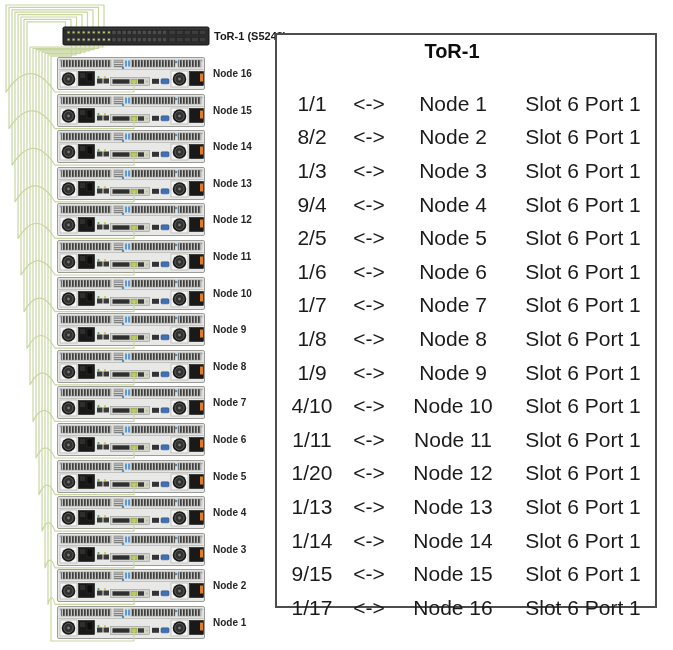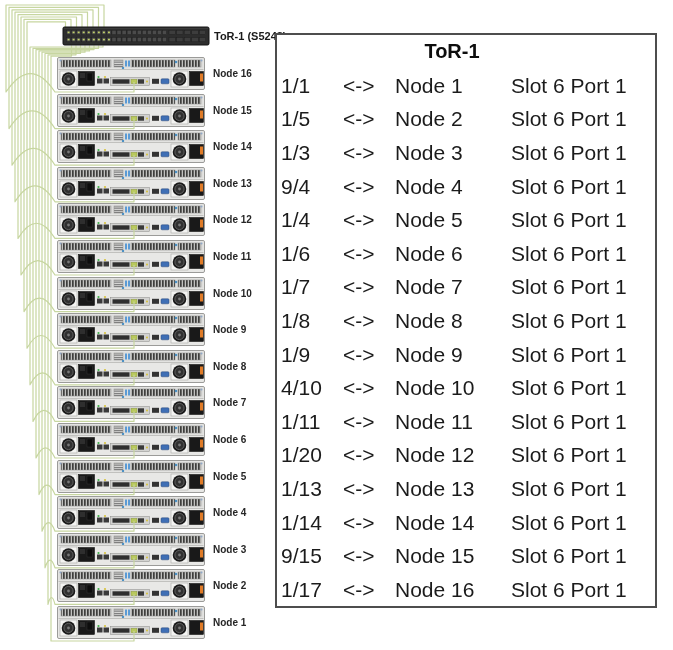--- a/index.html
+++ b/index.html
@@ -16,21 +16,21 @@
               font-size:10px;font-weight:bold;color:#262626;white-space:nowrap;}
 
   .switch-label{position:absolute;left:214px;top:27px;height:18px;line-height:18px;
                 font-size:11px;font-weight:bold;color:#1a1a1a;z-index:2;white-space:nowrap;}
 
   
   .map-table{position:absolute;left:275px;top:33px;width:382px;height:575px;
              box-sizing:border-box;border:2px solid #4d4d4d;background:#fff;z-index:4;}
   .map-title{margin-top:5px;text-align:center;padding-right:28px;
              font-size:20px;font-weight:bold;color:#0d0d0d;}
-  .map-rows{margin-top:6px;}
+  .map-rows{margin-top:24px;text-align:center;}
   .trow{display:grid;grid-template-columns:62px 52px 116px auto;height:33.6px;
         align-items:center;padding-left:4px;font-size:21px;color:#1b1b1b;white-space:nowrap;}
 </style>
 </head>
 <body>
 
 <svg width="0" height="0" style="position:absolute" aria-hidden="true">
   <defs>
     <pattern id="ventp" width="3" height="7" patternUnits="userSpaceOnUse">
       <rect width="3" height="7" fill="#c2c2c0"></rect>
@@ -301,42 +301,42 @@
     <div class="map-rows">
 
         <div class="trow">
           <span>1/1</span>
           <span>&lt;-&gt;</span>
           <span>Node 1</span>
           <span>Slot 6 Port 1</span>
         </div>
 
         <div class="trow">
-          <span>1/5</span>
+          <span>8/2</span>
           <span>&lt;-&gt;</span>
           <span>Node 2</span>
           <span>Slot 6 Port 1</span>
         </div>
 
         <div class="trow">
           <span>1/3</span>
           <span>&lt;-&gt;</span>
           <span>Node 3</span>
           <span>Slot 6 Port 1</span>
         </div>
 
         <div class="trow">
           <span>9/4</span>
           <span>&lt;-&gt;</span>
           <span>Node 4</span>
           <span>Slot 6 Port 1</span>
         </div>
 
         <div class="trow">
-          <span>1/4</span>
+          <span>2/5</span>
           <span>&lt;-&gt;</span>
           <span>Node 5</span>
           <span>Slot 6 Port 1</span>
         </div>
 
         <div class="trow">
           <span>1/6</span>
           <span>&lt;-&gt;</span>
           <span>Node 6</span>
           <span>Slot 6 Port 1</span>

